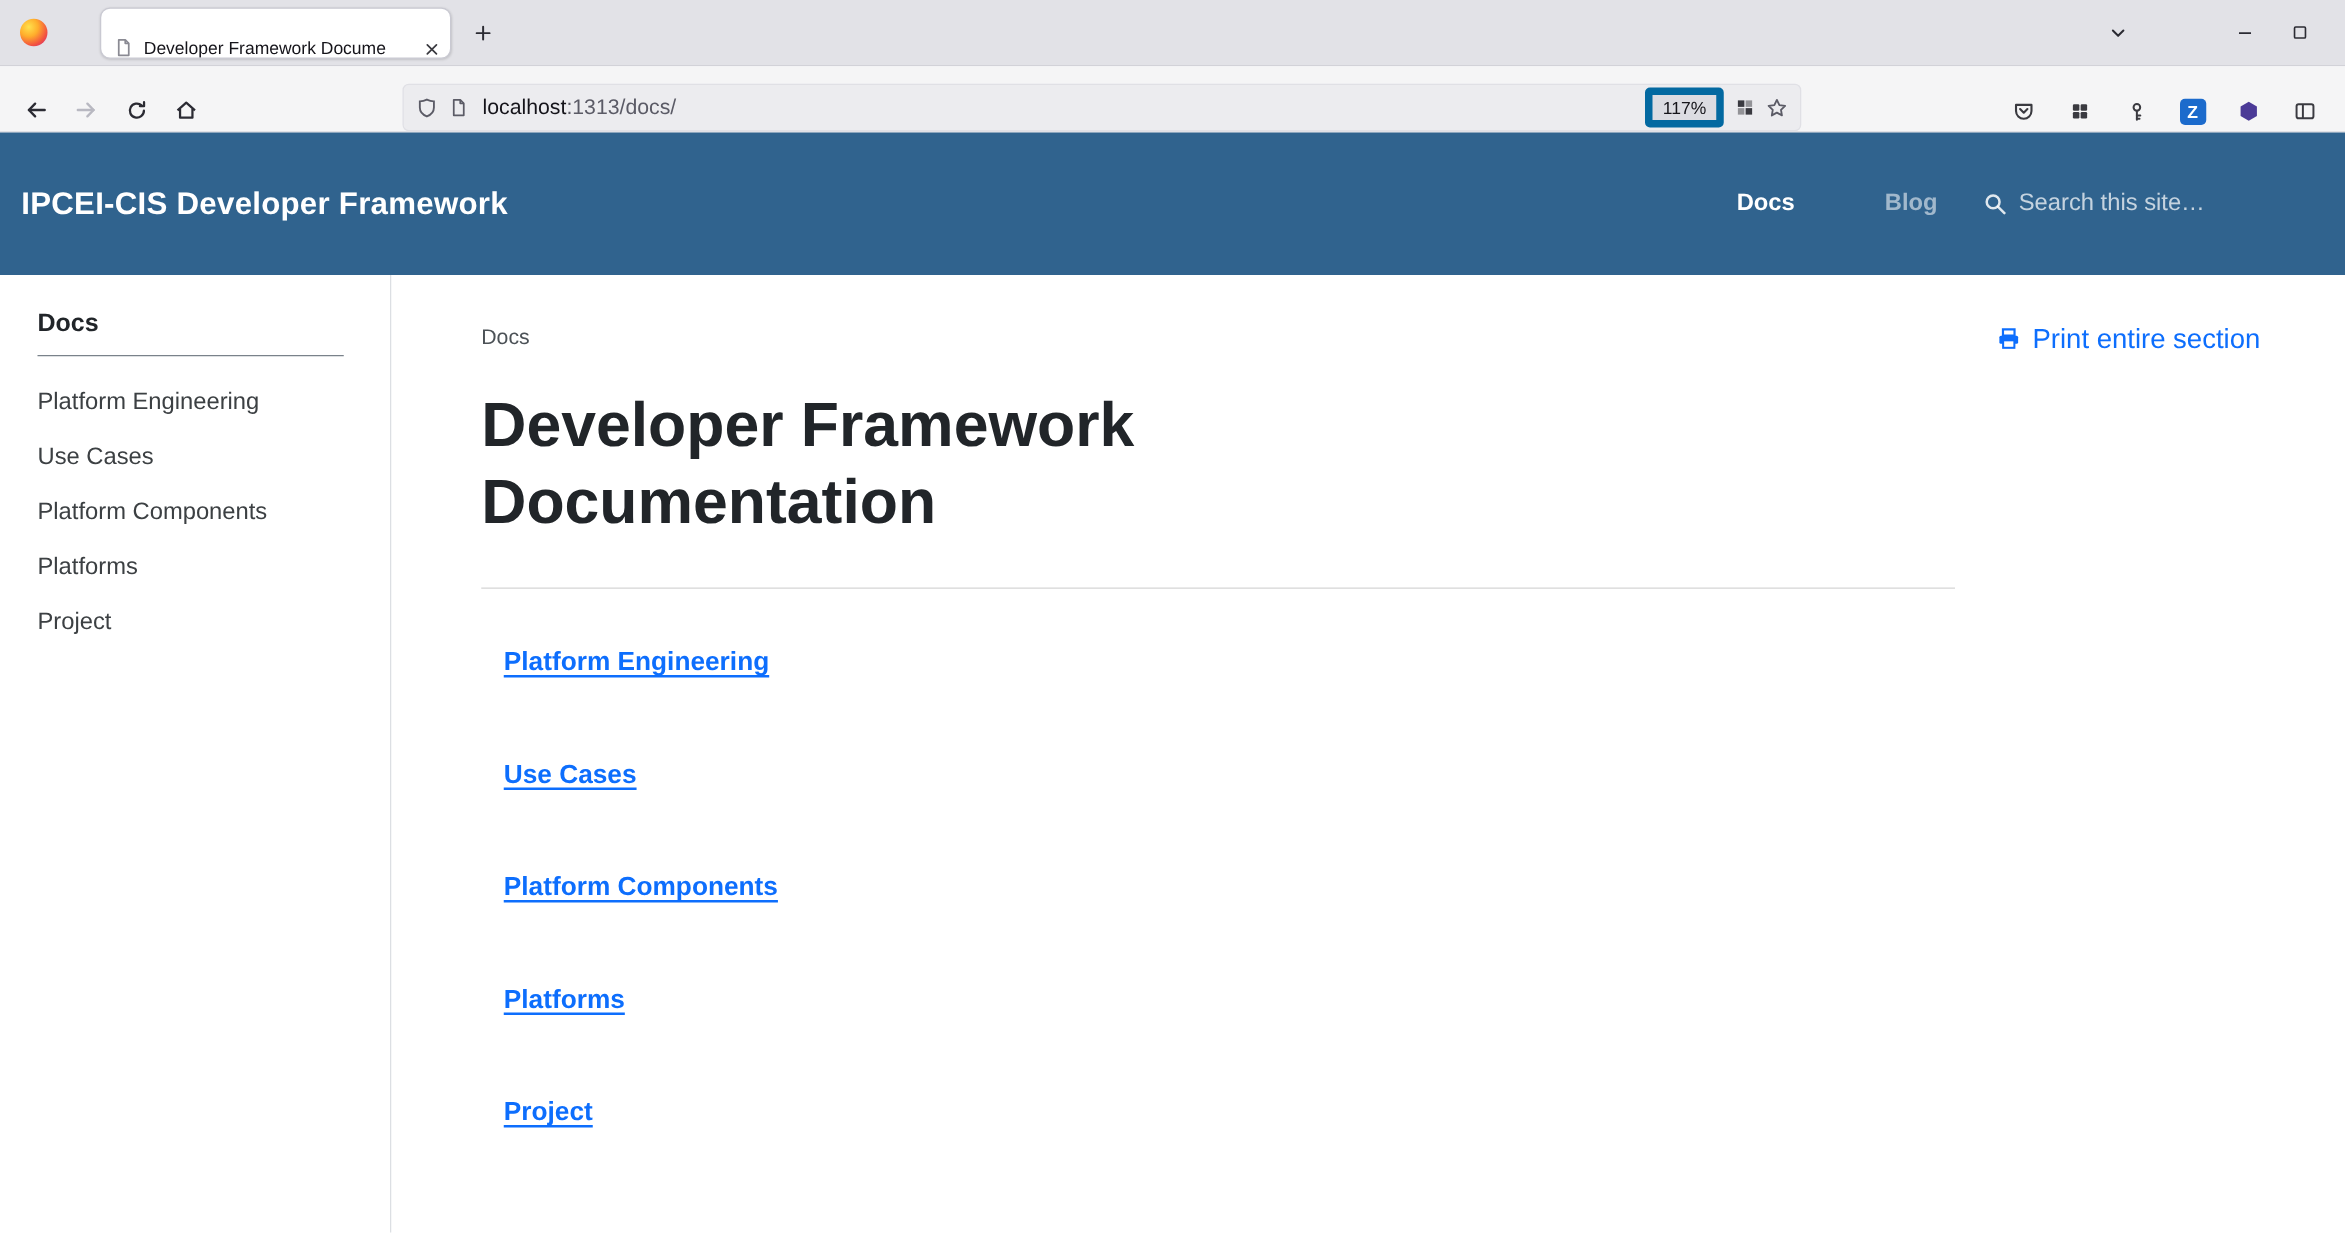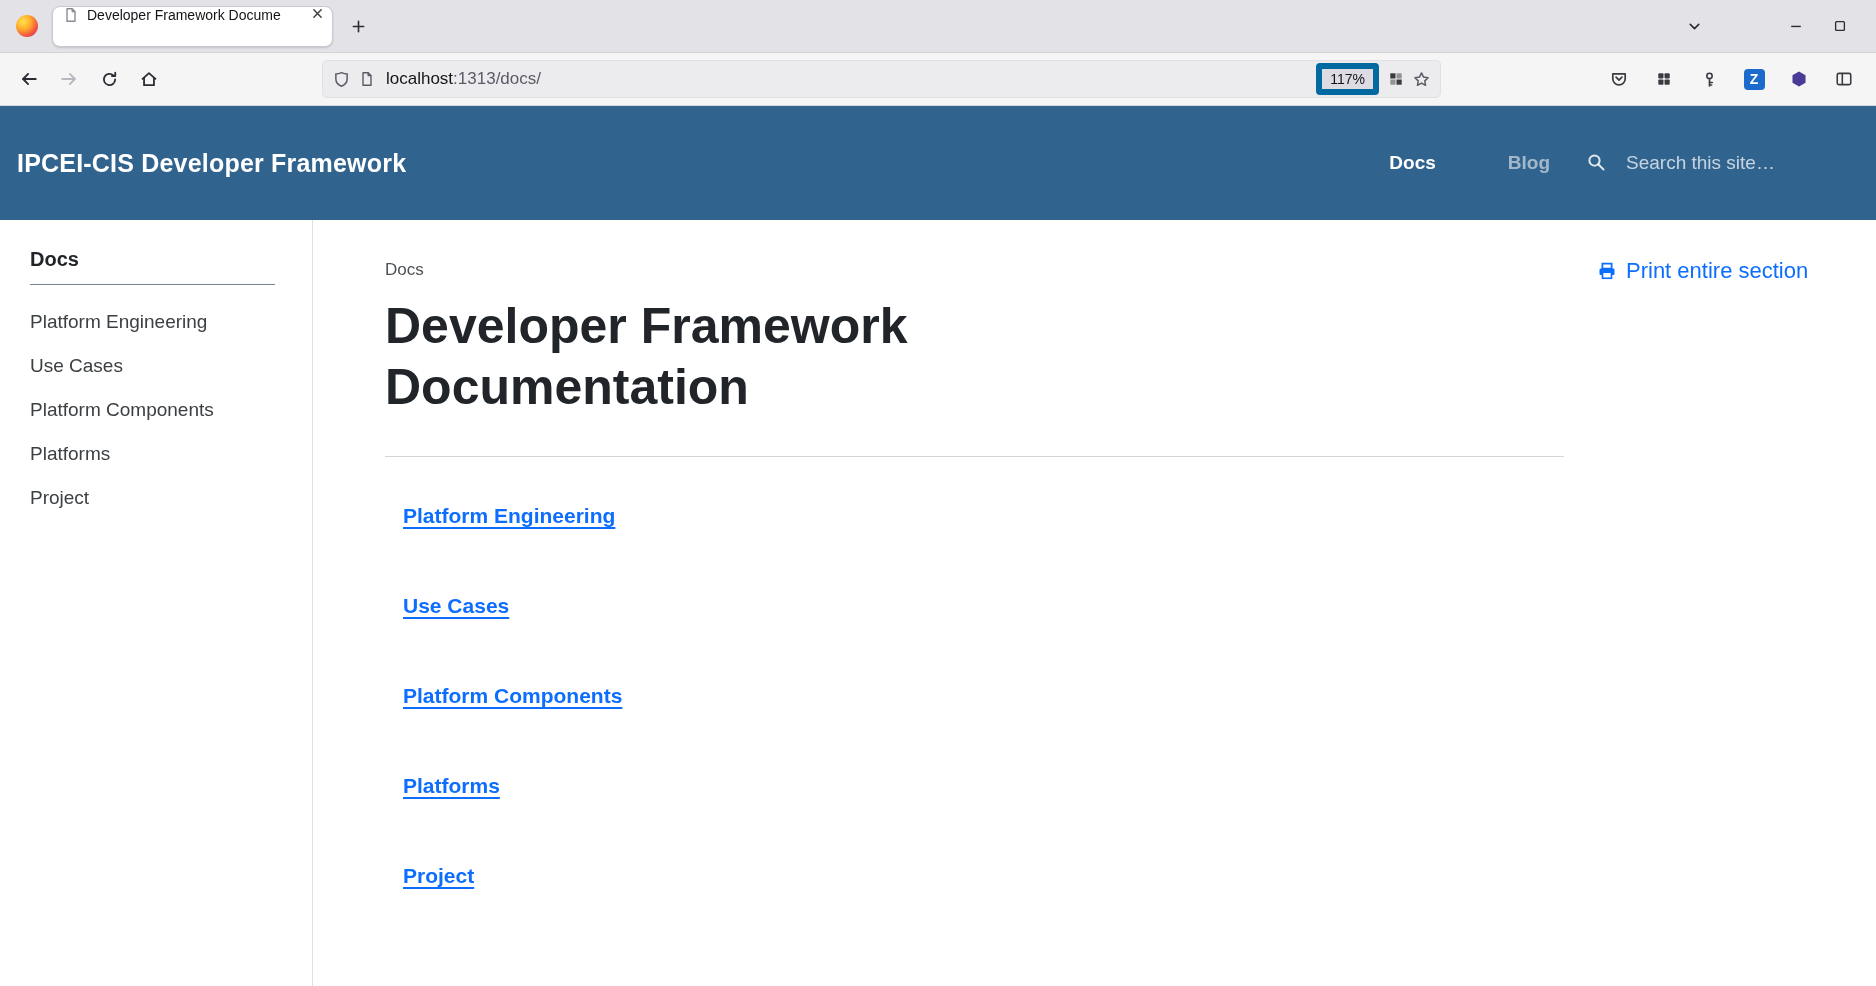--- a/index.html
+++ b/index.html
@@ -11,32 +11,32 @@
     height: 53px; background: #e2e2e7; display: flex; align-items: center;
     padding: 0 14px 0 10px; border-bottom: 1px solid #d2d2d8;
   }
   .ff-logo {
     width: 22px; height: 22px; border-radius: 50%; margin: 0 14px 0 6px; flex: none;
     background: radial-gradient(circle at 32% 30%, #ffe14d 0%, #ffae2c 35%, #f3543f 68%, #c61d8a 100%);
   }
   .tab {
     width: 281px; height: 41px; background: #fff; border-radius: 8px; flex: none;
     border: 1px solid #c9c9d2; box-shadow: 0 1px 2px rgba(0,0,0,.14);
-    display: flex; align-items: flex-start; padding: 0 8px 0 10px; gap: 8px; cursor: default;
+    display: flex; align-items: flex-end; padding: 0 8px 0 10px; gap: 8px; cursor: default; margin-left: 28px;
   }
   .tab-title { font-size: 14px; color: #15141a; white-space: nowrap; overflow: hidden; flex: 1; }
   .icon-btn { display: flex; align-items: center; justify-content: center; border-radius: 4px; }
   .newtab { width: 34px; height: 34px; margin-left: 8px; }
   .tabbar-spacer { flex: 1; }
   .win-group { display: flex; align-items: center; }
   .winbtn { width: 44px; height: 40px; display: flex; align-items: center; justify-content: center; }
   .win-gap { width: 58px; }
 
   .toolbar {
-    height: 53px; background: #f5f5f6; display: flex; align-items: center;
+    height: 53px; background: #f5f5f6; display: flex; align-items: flex-end;
     padding: 0 12px; gap: 6px; border-bottom: 1px solid #d9d9de;
   }
   .tbtn { width: 34px; height: 34px; flex: none; }
   .urlbar {
     margin-left: 150px; width: 1119px; height: 38px; background: #ececef;
     border: 1px solid #e0e0e5; border-radius: 5px; display: flex; align-items: center;
     padding: 0 10px; gap: 9px; flex: none;
   }
   .url-text { font-size: 17px; margin-left: 2px; white-space: nowrap; }
   .url-host { color: #15141a; }
@@ -55,21 +55,21 @@
   
   .site-header {
     height: 114px; background: #30638E; display: flex; align-items: center;
     padding: 0 22px 0 17px; color: #fff;
   }
   .brand { font-size: 25px; font-weight: bold; letter-spacing: .2px; }
   .site-nav { margin-left: auto; display: flex; align-items: center; gap: 36px; }
   .nav-link { font-size: 19px; font-weight: bold; text-decoration: none; cursor: pointer; }
   .nav-docs { color: #ffffff; }
   .nav-blog { color: rgba(255,255,255,.55); margin-left: 36px; }
-  .header-search { display: flex; align-items: flex-start; gap: 20px; width: 268px; }
+  .header-search { display: flex; align-items: center; gap: 9px; width: 268px; }
   .header-search input {
     background: transparent; border: none; outline: none; width: 100%;
     font-size: 19px; color: rgba(255,255,255,.85);
     font-family: "Liberation Sans", "DejaVu Sans", sans-serif;
   }
   .header-search input::placeholder { color: rgba(255,255,255,.72); }
 
   
   .site-body { display: flex; height: 786px; background: #fff; }
 
@@ -78,21 +78,21 @@
     font-size: 20px; font-weight: bold; color: #212529; padding-bottom: 13px;
     border-bottom: 1px solid #7a828a; width: 245px; margin-bottom: 24px;
   }
   .side-list { list-style: none; }
   .side-list li { margin-bottom: 18px; }
   .side-link { font-size: 19px; color: #3c4043; text-decoration: none; cursor: pointer; line-height: 26px; }
 
   .main { flex: 1; padding: 40px 27px 0 72px; min-width: 0; }
   .breadcrumb { font-size: 17px; color: #4c5257; }
   .page-title {
-    margin-top: 16px; font-size: 50px; line-height: 1.22; font-weight: bold;
+    margin-top: 30px; font-size: 50px; line-height: 1.22; font-weight: bold;
     color: #212529; max-width: 800px;
   }
   .intro { margin-top: 50px; font-size: 20px; color: #212529; line-height: 26px; }
   .rule { border: none; border-top: 1px solid #d5d5d5; margin-top: 38px; }
   .section-links { padding-left: 18px; }
   .section-link-row { margin-top: 64px; }
   .section-link-row.first { margin-top: 46px; }
   .section-link {
     font-size: 21px; font-weight: bold; color: #0d6efd; cursor: pointer;
     text-decoration: underline; text-decoration-thickness: 2px; text-underline-offset: 4px;

